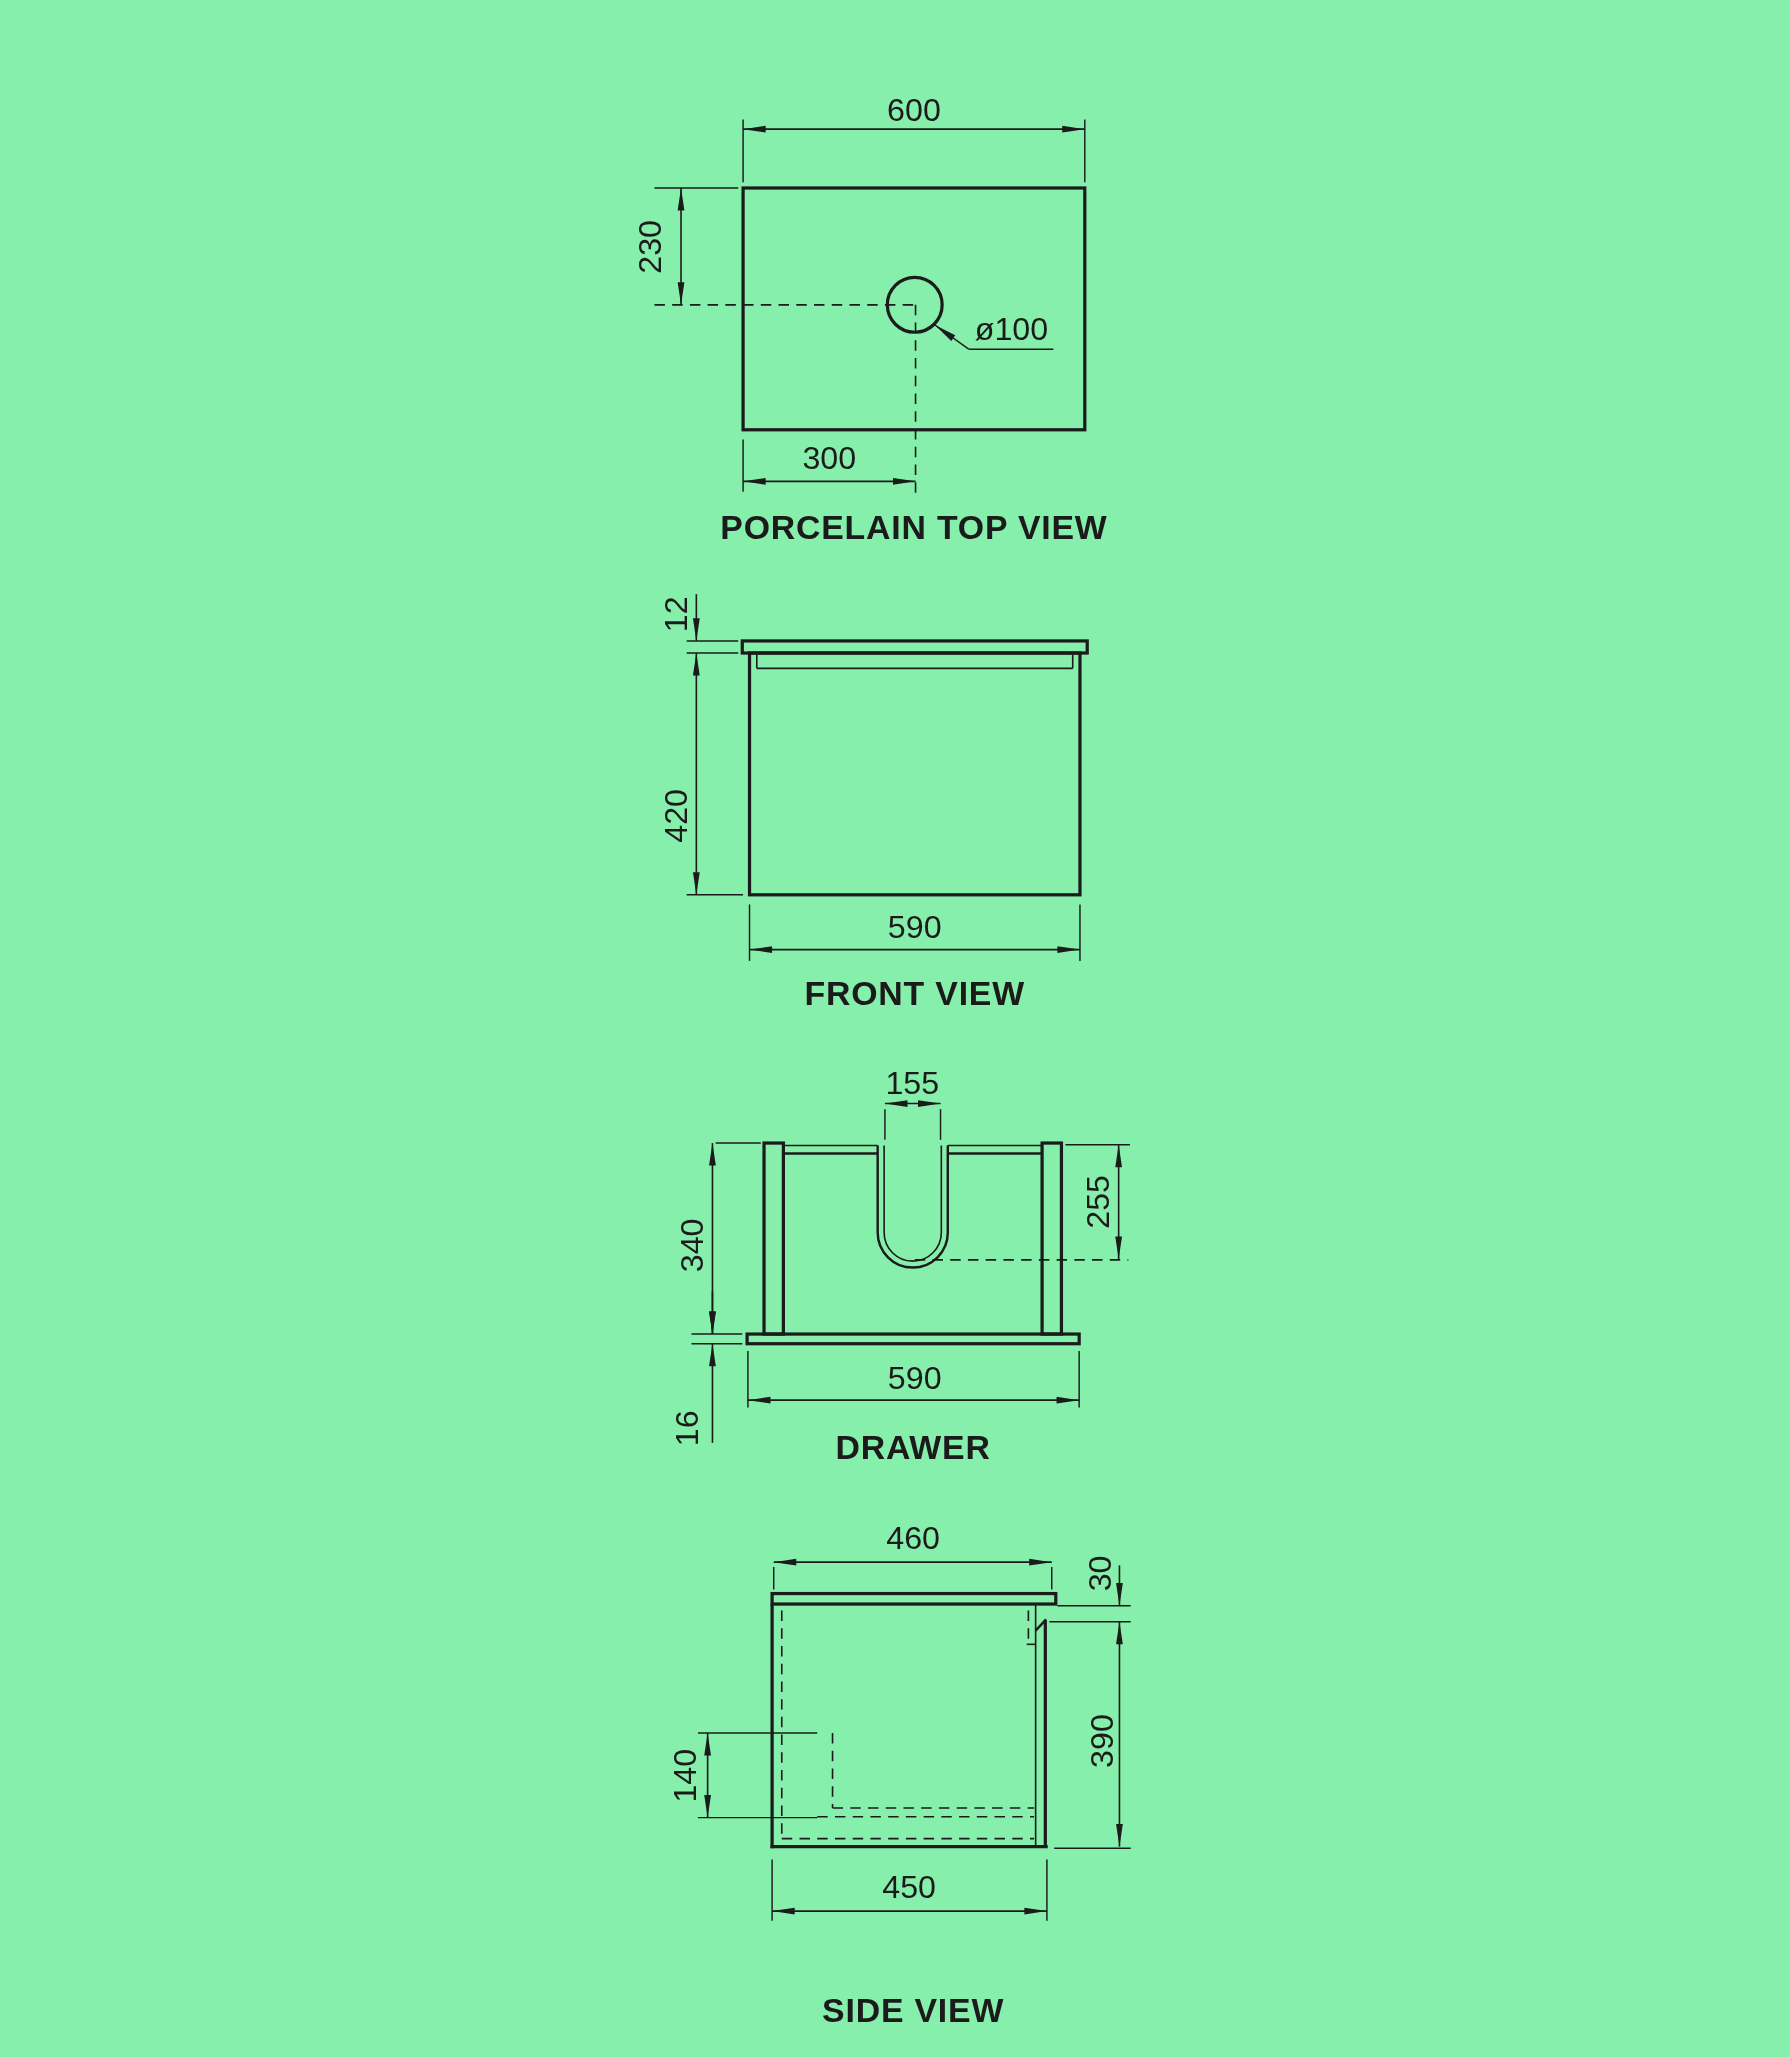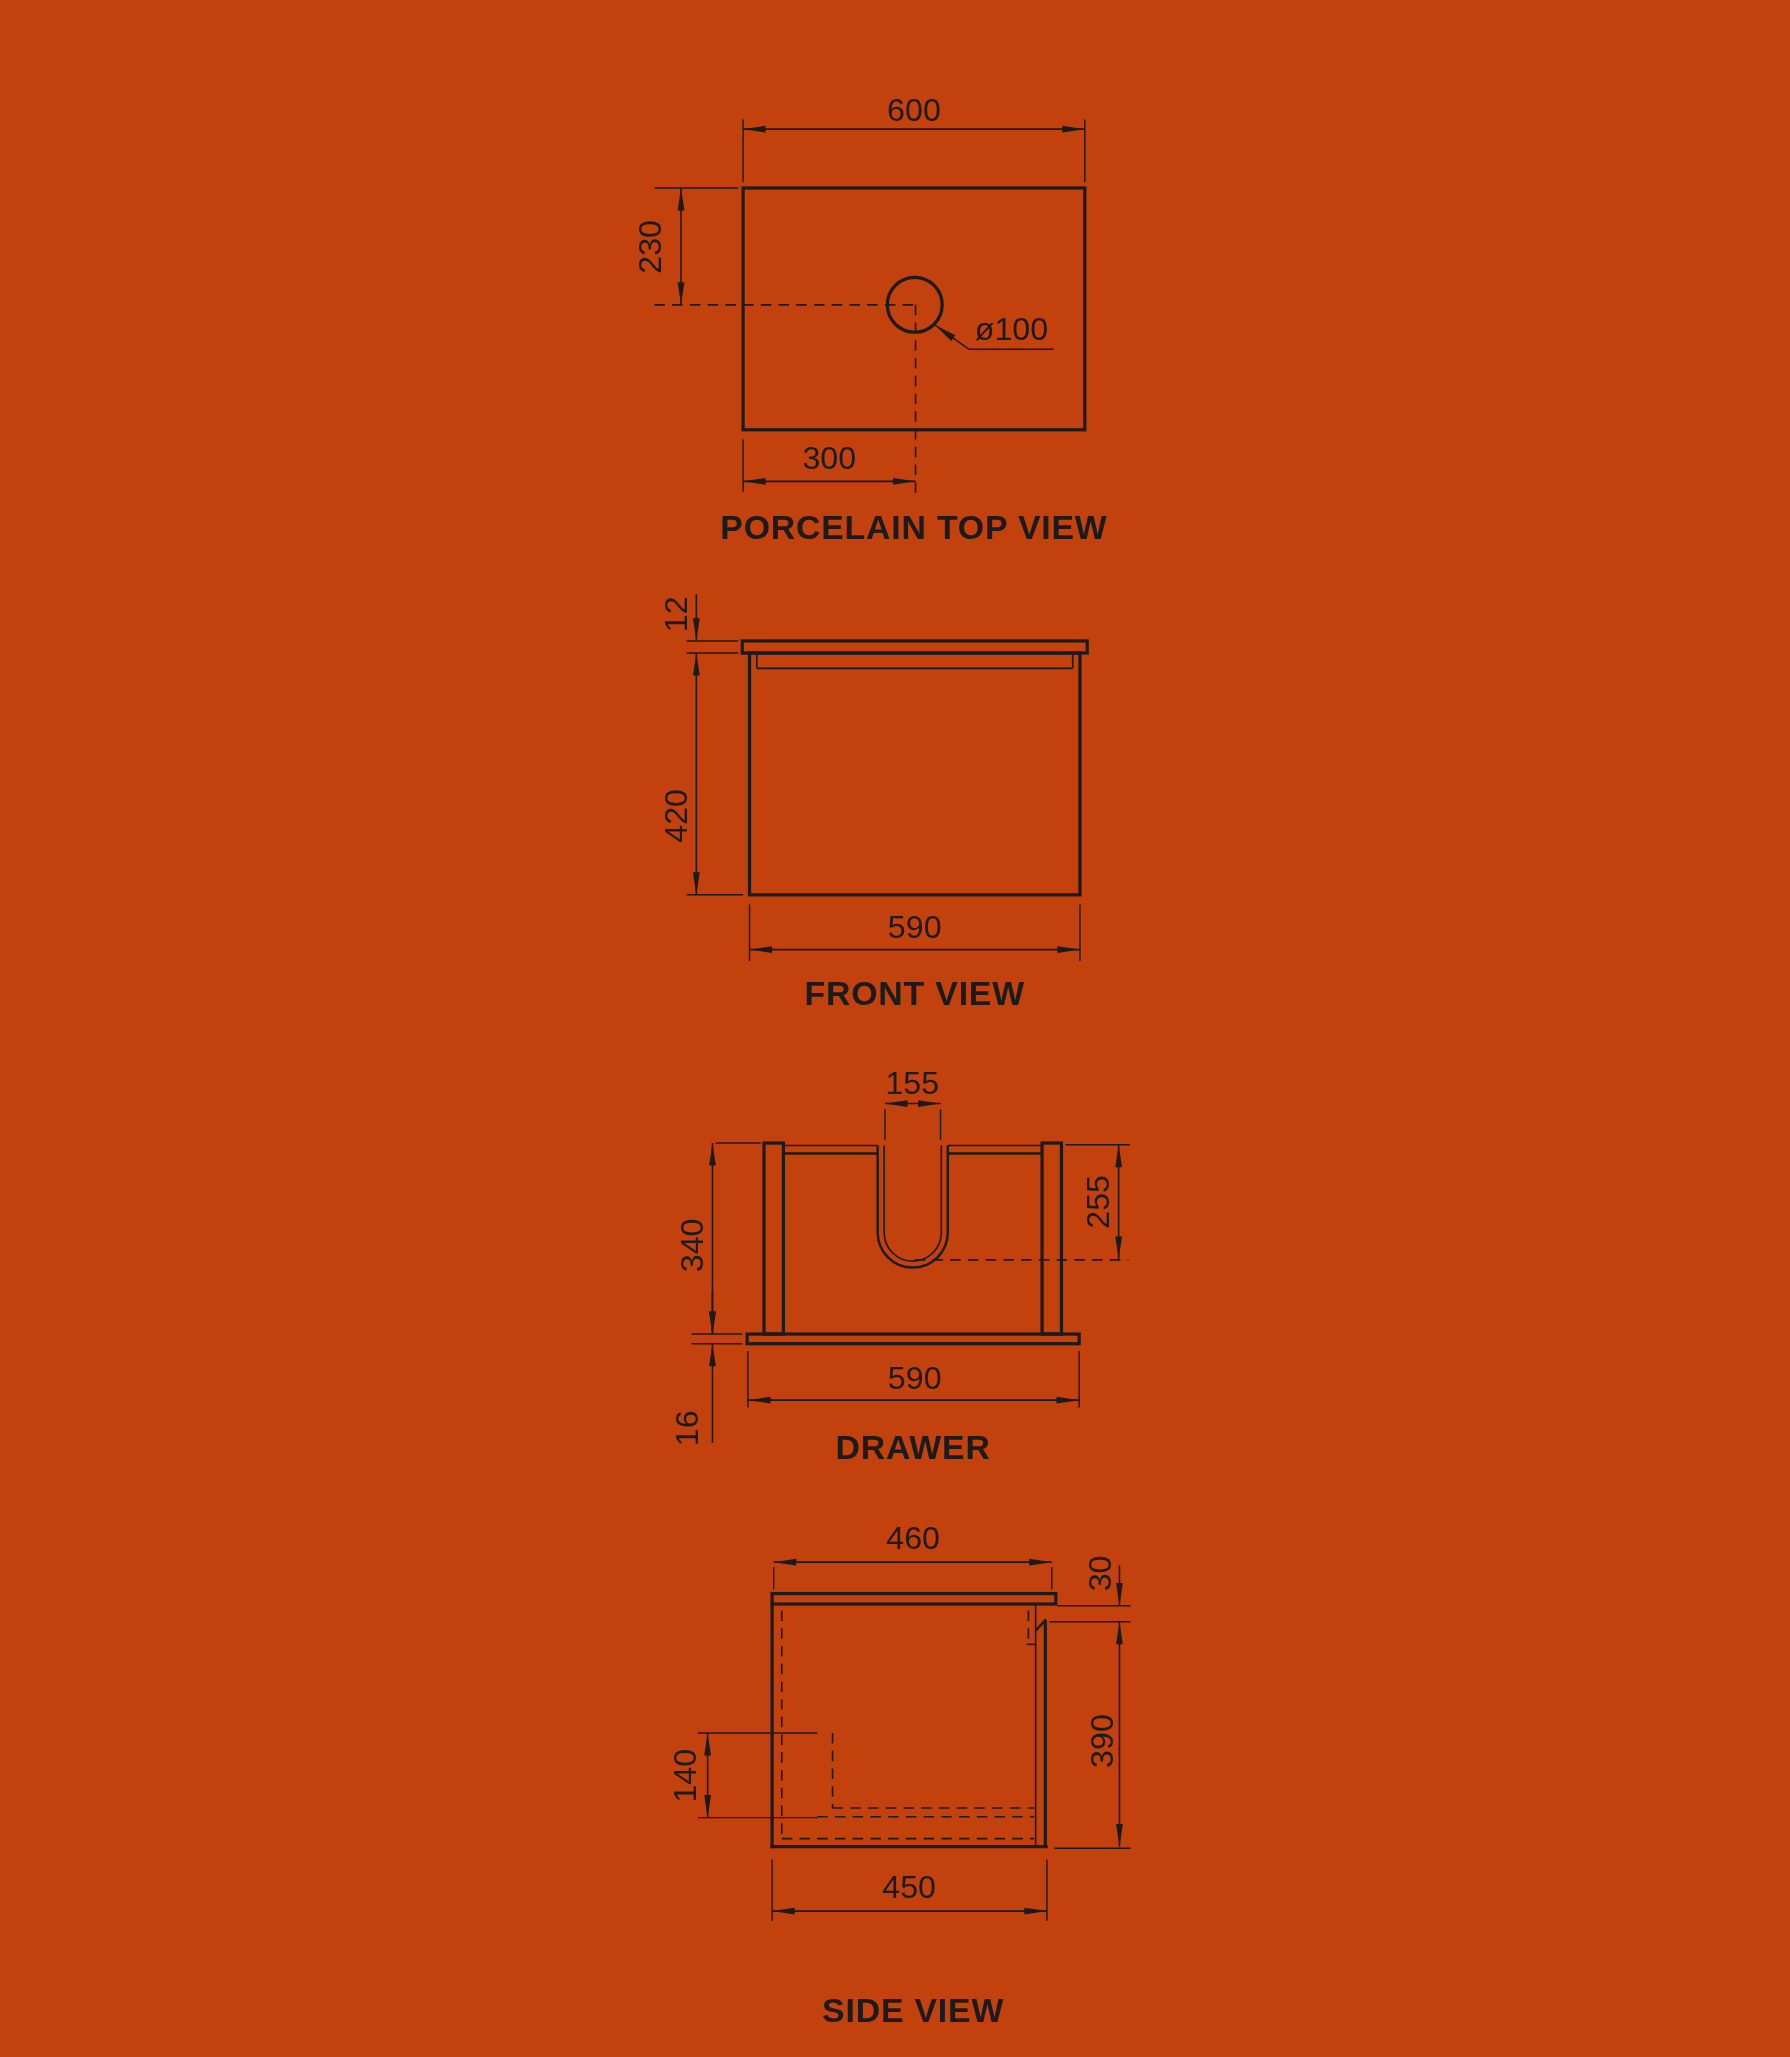--- a/index.html
+++ b/index.html
@@ -1,20 +1,20 @@
 <!DOCTYPE html>
 <html style="font-size:13px"><head>
 <meta charset="utf-8">
 <style>
   html, body { margin: 0; padding: 0; background: #ffffff; }
   #canvas {
     position: relative;
     width: 1790px;
     height: 2058px;
-    background: #c2410c;
+    background: #86efac;
     font-family: "Liberation Sans", sans-serif;
   }
   svg { position: absolute; left: 0; top: 0; }
   text {
     font-family: "Liberation Sans", sans-serif;
     font-size: 40px;
     fill: #1b1b1b;
   }
   text.title {
     font-size: 42px;

